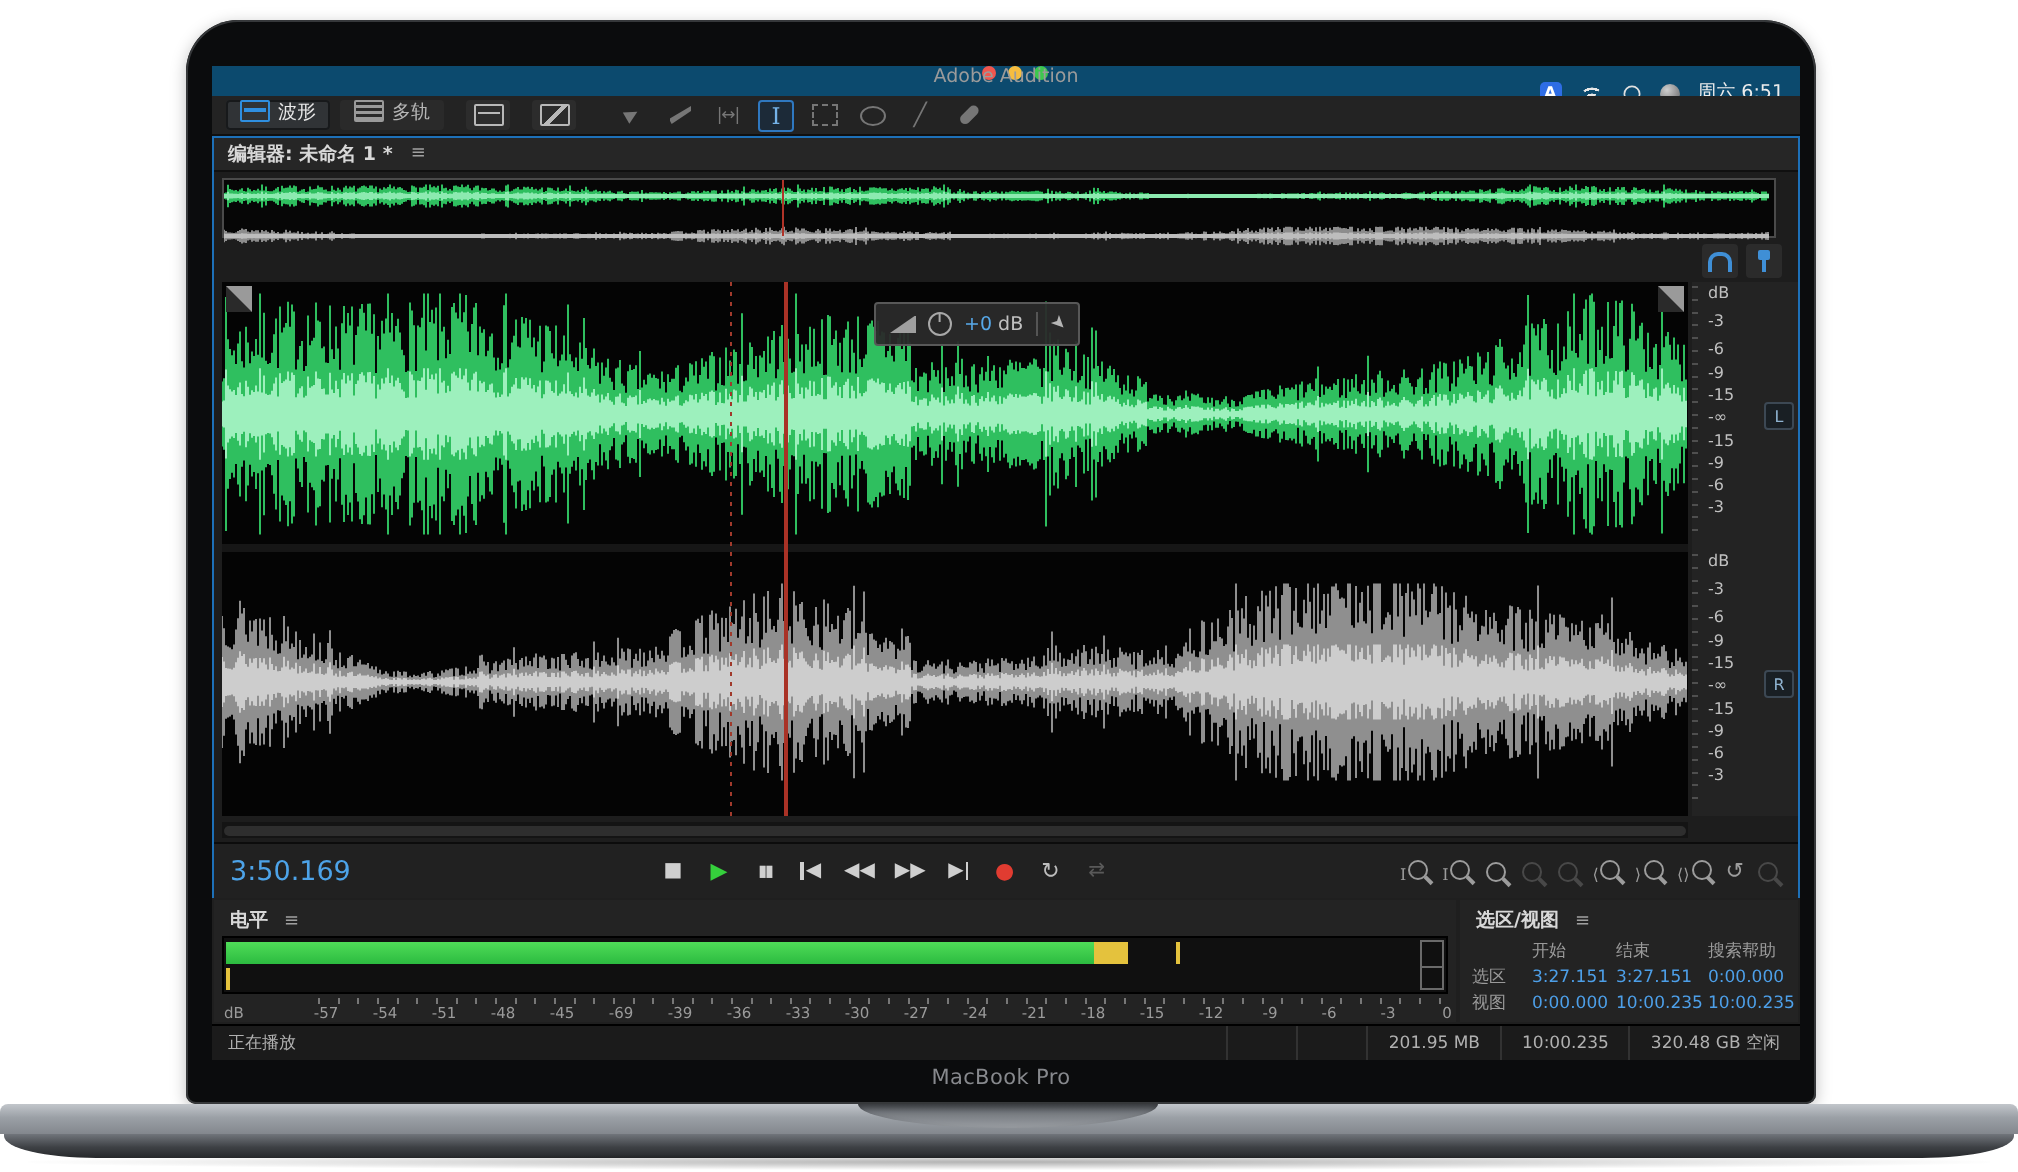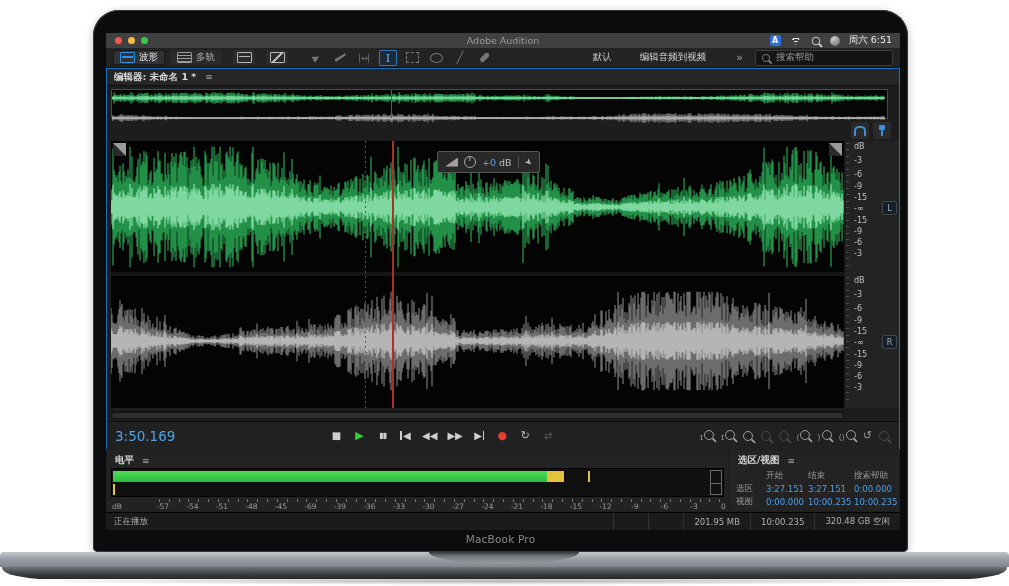--- a/index.html
+++ b/index.html
@@ -15,39 +15,39 @@
          background:linear-gradient(180deg,#60646a,#9a9ea3);border-radius:0 0 75px 75px/0 0 12px 12px;
          box-shadow:inset 0 2px 3px rgba(0,0,0,.45);}
   .deck-low{position:absolute;left:2px;top:567px;width:1005px;height:12px;
             background:linear-gradient(180deg,#71757b,#3e4145 55%,#26282b);
             border-radius:0 0 46px 46px/0 0 11px 11px;}
   .deck-shadow{position:absolute;left:14px;top:577px;width:981px;height:8px;
                background:radial-gradient(ellipse at center,rgba(0,0,0,.30),transparent 72%);}
   
   .screen{position:absolute;left:13px;top:23px;width:794px;height:497px;background:#1f1f1f;overflow:hidden;}
   
-  .menubar{position:absolute;left:0;top:0;width:794px;height:15px;background:#404040;display:flex;align-items:center;}
+  .menubar{position:absolute;left:0;top:0;width:794px;height:15px;background:#0c4a6e;display:flex;align-items:center;flex-direction:column;}
   .lights{display:flex;gap:6px;padding-left:9px;}
   .light{width:7px;height:7px;border-radius:50%;}
   .l-red{background:#f1564e;} .l-yel{background:#f6bd3f;} .l-grn{background:#3cc84e;}
   .mb-title{position:absolute;left:0;right:0;text-align:center;color:#9b9b9b;font-size:9.5px;}
   .mb-right{margin-left:auto;display:flex;align-items:center;gap:9px;padding-right:8px;position:relative;}
   .ime-badge{width:11px;height:11px;background:#2e6de5;border-radius:2.5px;color:#fff;font-size:8px;font-weight:bold;
              display:flex;align-items:center;justify-content:center;}
   .wifi{width:12px;height:9px;clip-path:polygon(50% 100%,0 0,100% 0);
         background:radial-gradient(circle at 50% 100%, #e8e8e8 0 1.4px, transparent 1.5px 3px, #e8e8e8 3px 4.2px, transparent 4.3px 6px, #e8e8e8 6px 7.2px, transparent 7.3px);}
   .mag{display:inline-block;width:8px;height:8px;border:1.3px solid currentColor;border-radius:50%;position:relative;}
   .mag::after{content:'';position:absolute;width:4.5px;height:1.5px;background:currentColor;right:-3px;bottom:-1.5px;transform:rotate(45deg);}
   .spot{color:#e0e0e0;transform:scale(.85);}
   .siri{width:10px;height:10px;border-radius:50%;background:radial-gradient(circle at 35% 30%,#cfcfcf,#5e5e60);}
   .clock{color:#ececec;font-size:9.5px;white-space:nowrap;}
   
   .appbar{position:absolute;left:0;top:15px;width:794px;height:20px;background:#232323;border-bottom:1px solid #101010;
           display:flex;align-items:center;padding:0 7px;box-sizing:border-box;gap:5px;}
-  .viewbtn{display:flex;align-items:center;gap:4px;height:15px;padding:0 7px;border-radius:2px;font-size:9.5px;}
+  .viewbtn{display:flex;align-items:flex-start;gap:4px;height:15px;padding:0 7px;border-radius:2px;font-size:9.5px;}
   .vb-active{background:#303336;box-shadow:inset 0 0 0 1px #17191b;color:#e8e8e8;}
   .vb-idle{background:#2a2a2a;color:#b5b5b5;}
   .icon-wave{width:13px;height:9px;border:1px solid #2f8fe0;border-radius:1px;position:relative;}
   .icon-wave::after{content:'';position:absolute;left:1px;right:1px;top:3px;height:1.6px;background:#2f8fe0;}
   .icon-mt{width:13px;height:9px;border:1px solid #9a9a9a;border-radius:1px;
            background:repeating-linear-gradient(180deg,transparent 0 1.5px,#9a9a9a 1.5px 3px);}
   .vtgl{width:22px;height:15px;background:#2c2c2c;border-radius:2px;display:flex;align-items:center;justify-content:center;margin-left:6px;}
   .vt1{width:13px;height:9px;border:1px solid #b8b8b8;border-radius:1px;position:relative;}
   .vt1::after{content:'';position:absolute;left:1px;right:1px;top:3px;height:1.4px;background:#b8b8b8;}
   .vt2{width:13px;height:9px;border:1px solid #b8b8b8;border-radius:1px;
@@ -232,29 +232,20 @@
           <span class="tool">
               <span class="t-lasso"></span>
             </span>
           <span class="tool t-brush">
               <span>╱</span>
             </span>
           <span class="tool">
               <span class="t-heal"></span>
             </span>
         </div>
-        <div class="ws-right">
-          <span class="ws ws-def">默认</span>
-          <span class="ws ws-act">编辑音频到视频</span>
-          <span class="ws-more">»</span>
-          <div class="searchbox">
-            <span class="mag"></span>
-            <span class="search-ph">搜索帮助</span>
-          </div>
-        </div>
       </div>
 
       <div class="editor">
         <div class="ed-header">
           <span class="ed-title">编辑器: 未命名 1 *</span>
           <span class="menu-glyph">≡</span>
         </div>
 
         <div class="overview">
           <svg id="ov-L" width="773" height="14" style="top:0;" viewBox="0 0 773 14">

